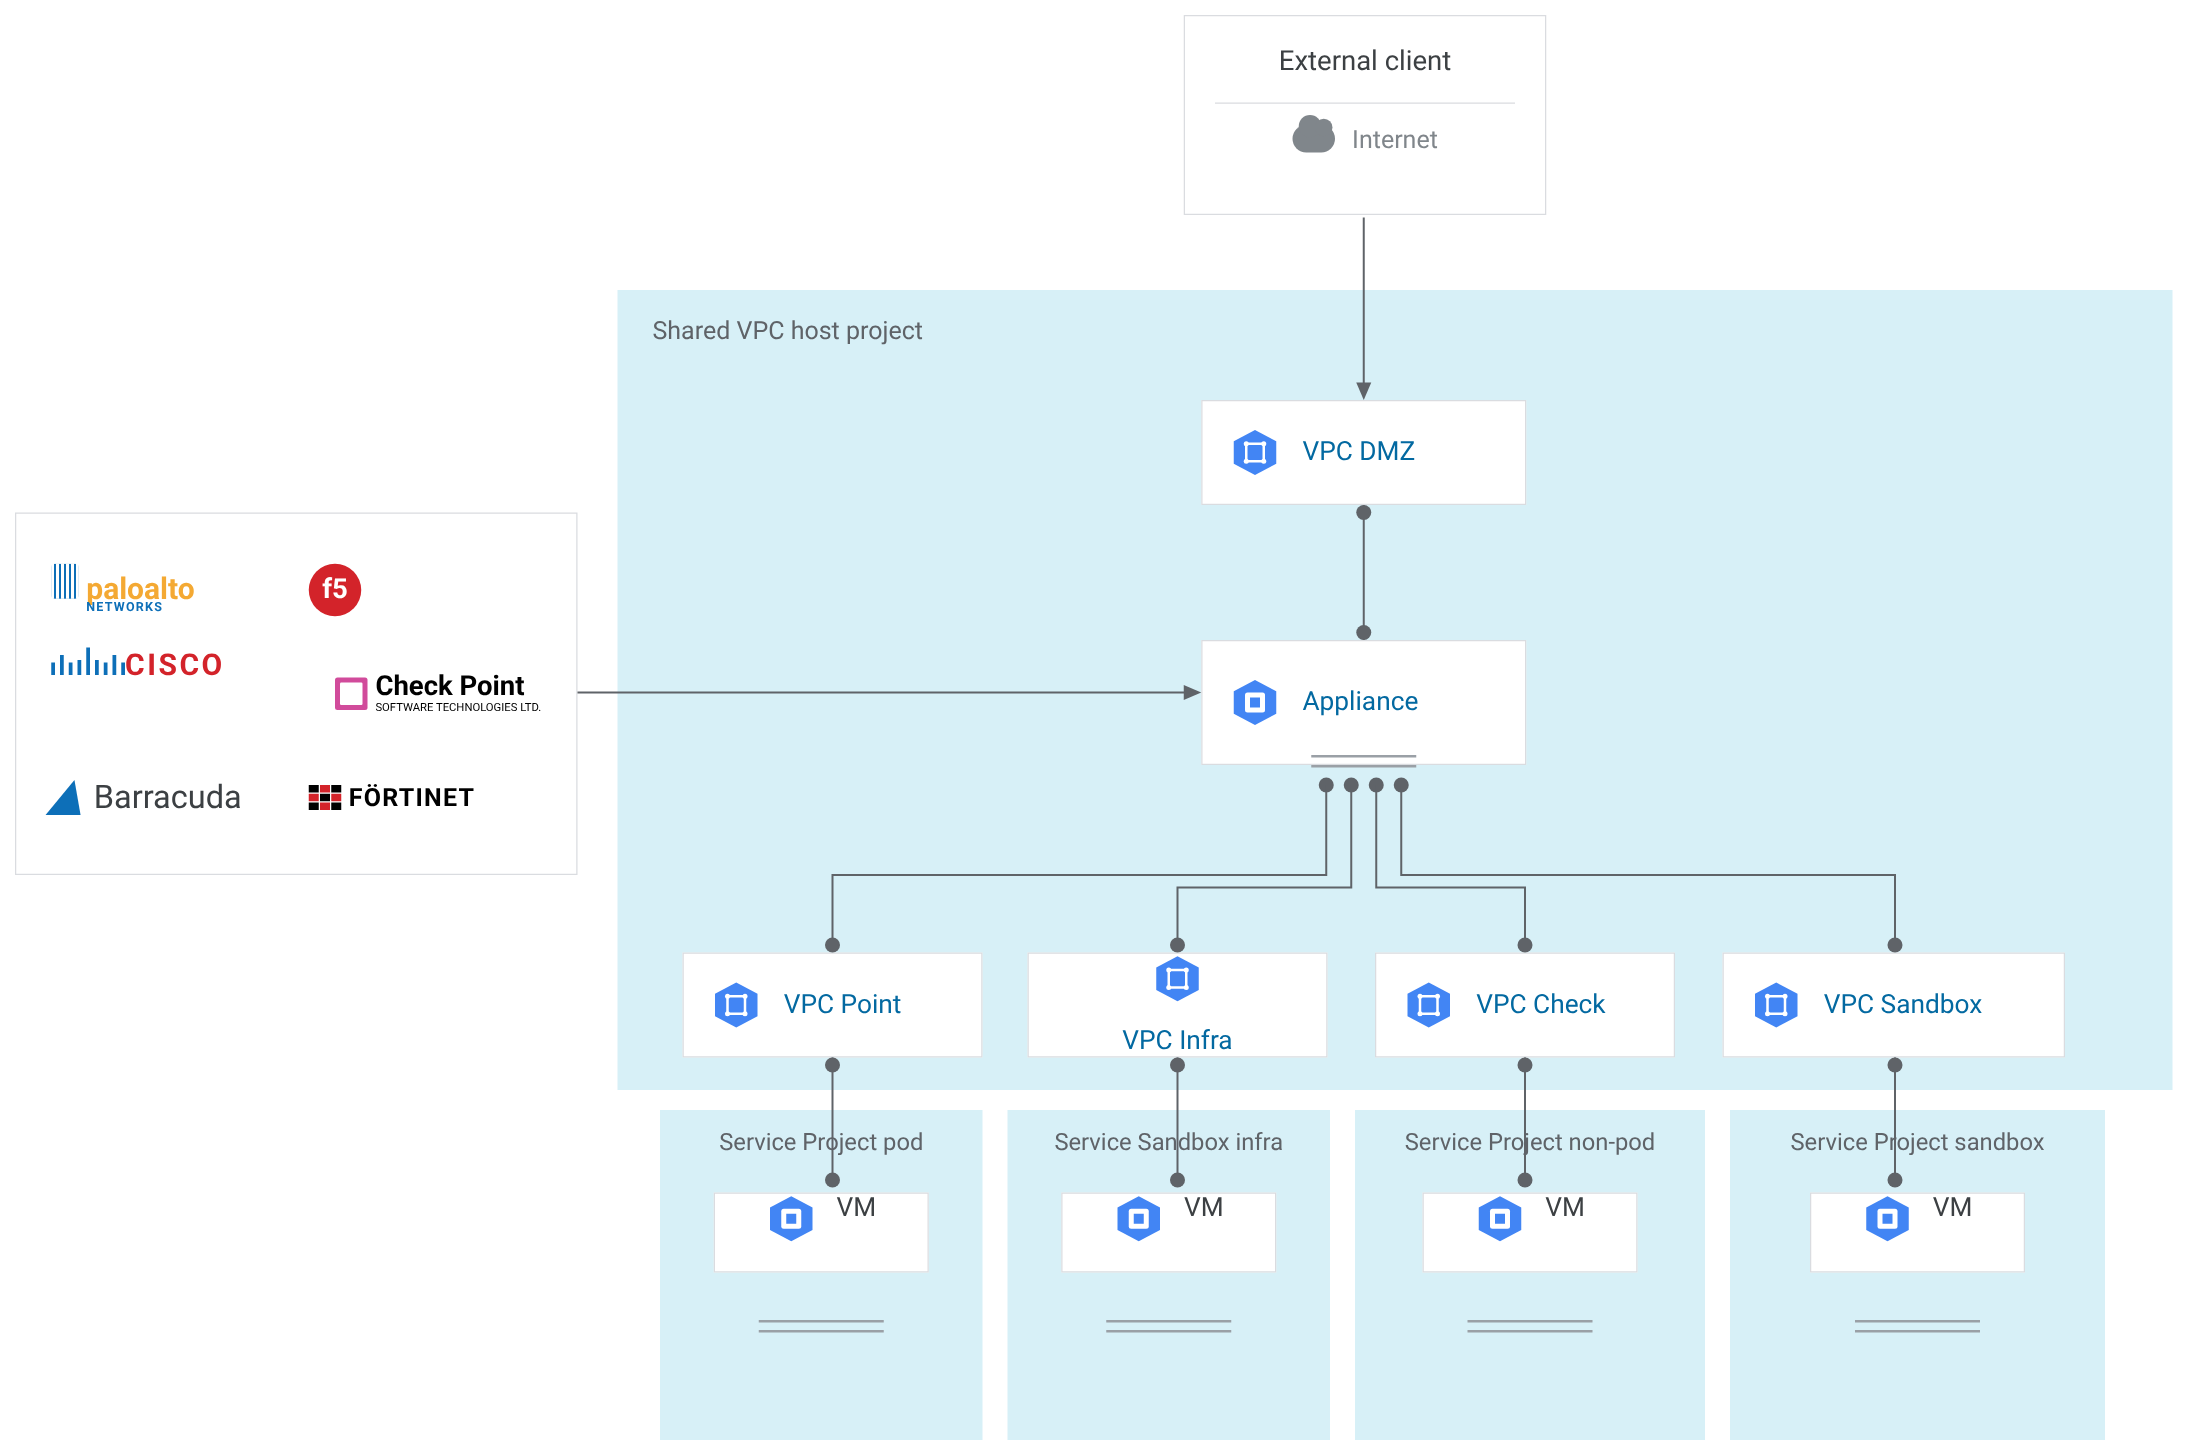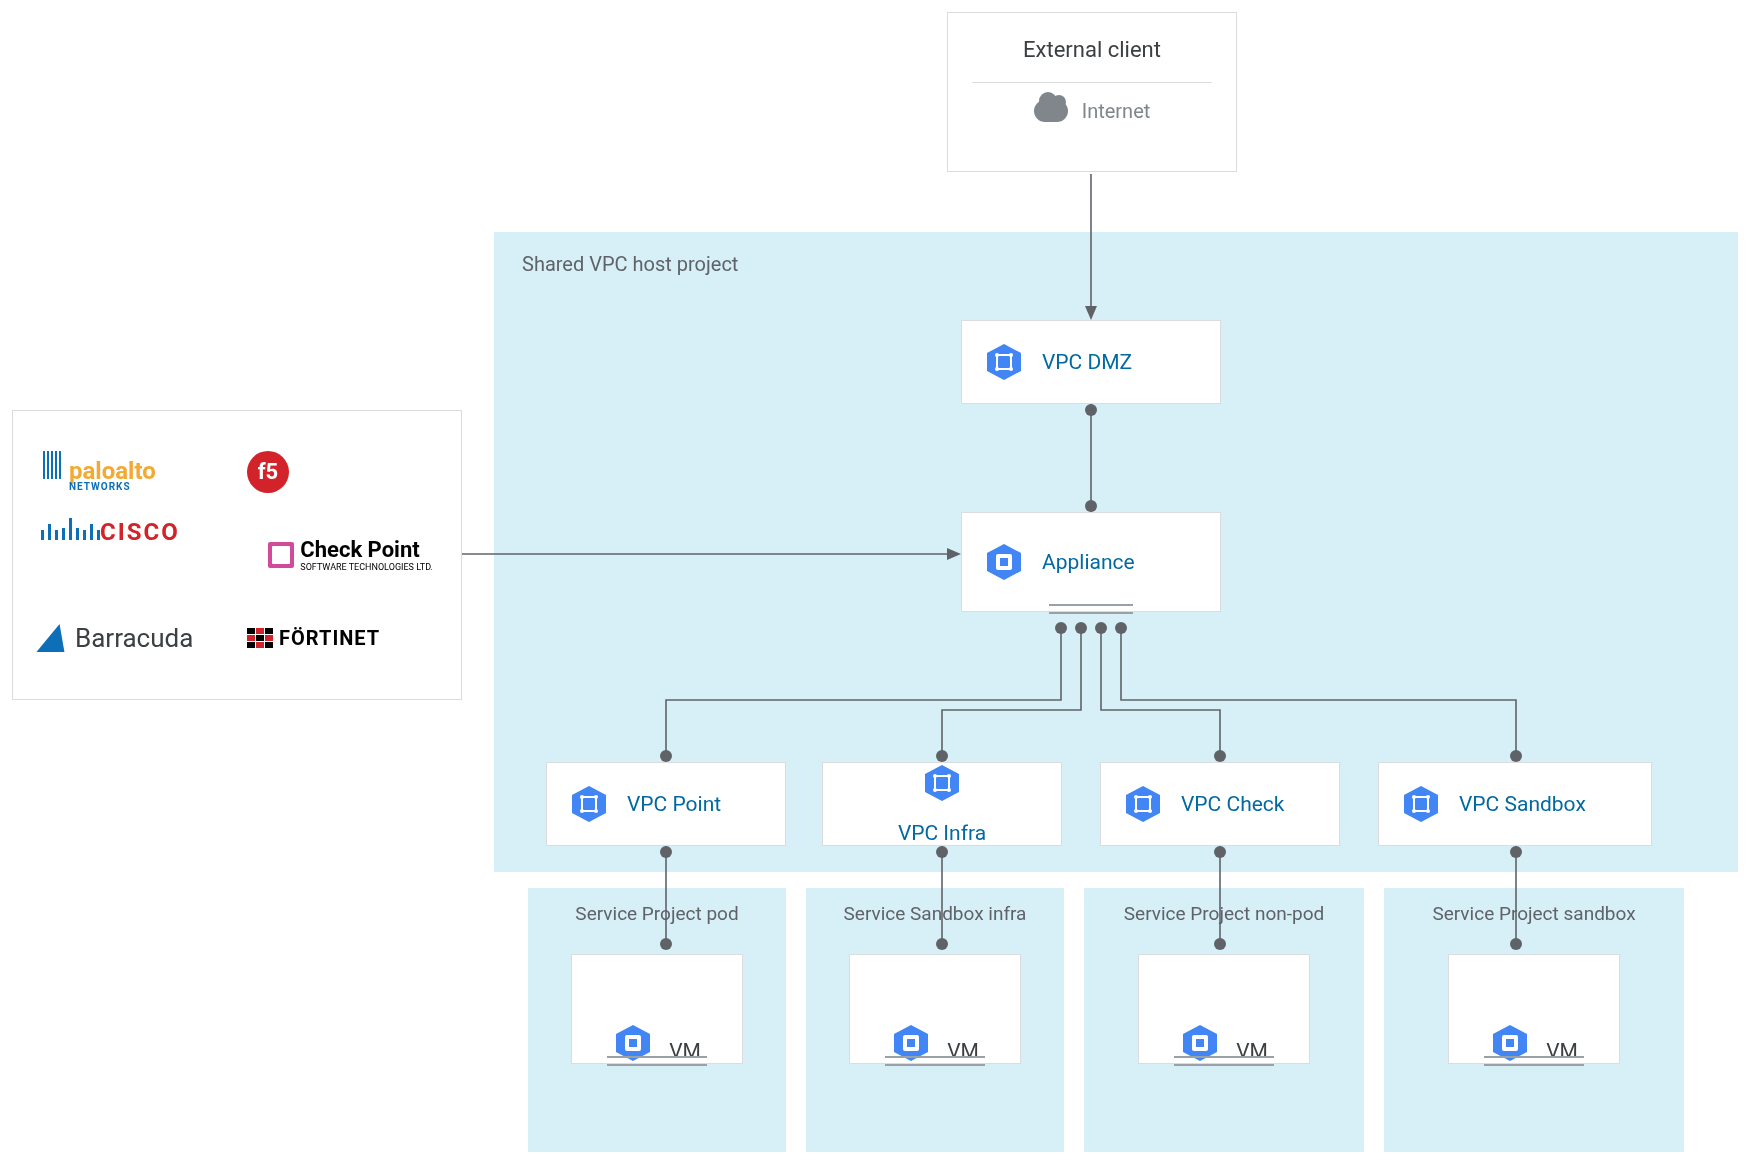--- a/index.html
+++ b/index.html
@@ -178,24 +178,24 @@
     left: 0; right: 0;
     top: 14px;
     text-align: center;
     font-size: 19px;
     color: #5f6368;
   }
   .svc-proj .vm-card {
     position: absolute;
     left: 50%; transform: translateX(-50%);
     top: 66px;
-    width: 172px; height: 110px;
+    width: 172px; height: 64px;
     background: #fff;
     border: 1.5px solid #dadce0;
-    display: flex; align-items: flex-end; justify-content: center;
+    display: flex; align-items: flex-start; justify-content: center;
     gap: 16px;
   }
   .svc-proj .vm-card .txt { font-size: 21px; color:#3c4043; }
   .svc-proj .nic-lines {
     position: absolute;
     left: 50%; transform: translateX(-50%);
     top: 162px;
     width: 100px;
   }
   .nic-lines div { border-top: 2px solid #9aa0a6; margin-top: 6px; }

